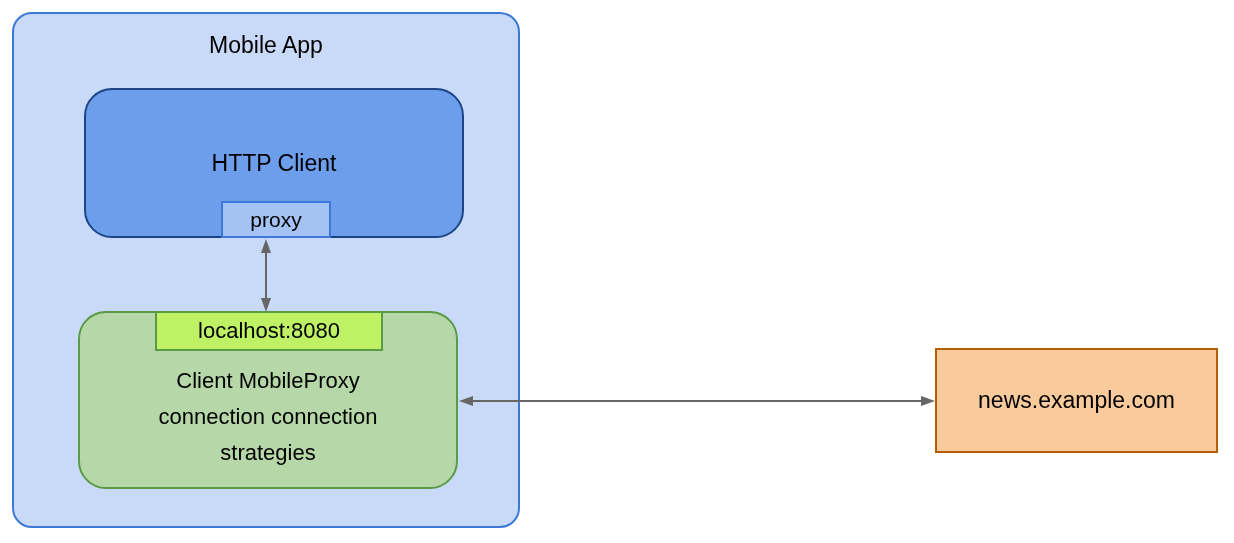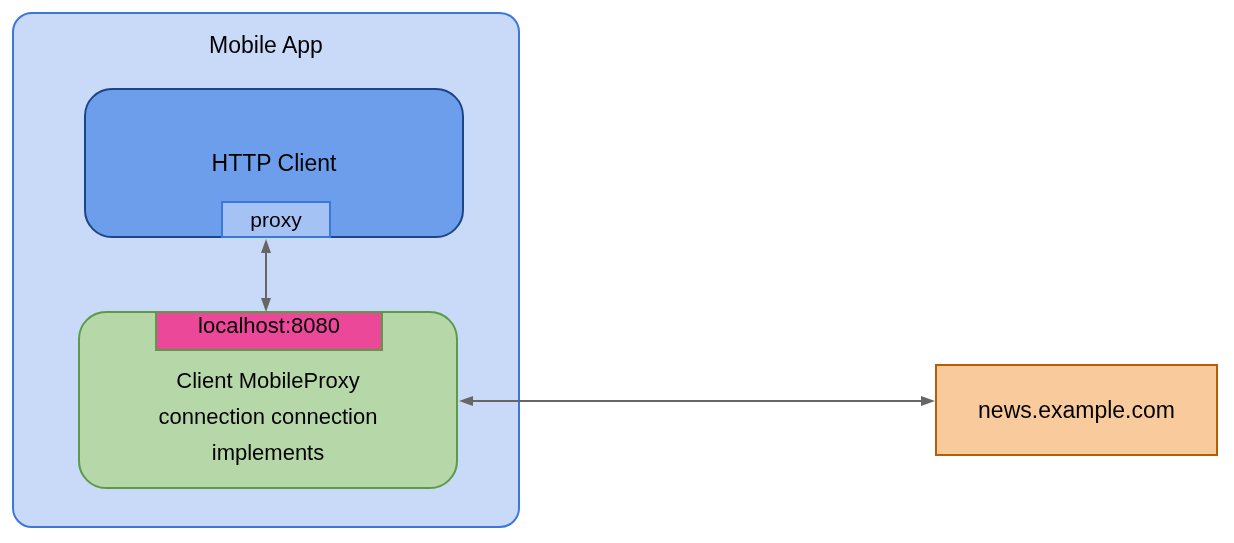--- a/index.html
+++ b/index.html
@@ -67,47 +67,47 @@
     background: #b6d7a8;
     border: 2px solid #5b9a46;
     border-radius: 28px;
   }
   
   .localhost-badge {
     position: absolute;
     left: 75px; top: -2px;
     width: 228px; height: 40px;
     box-sizing: border-box;
-    background: #ec4899;
+    background: #bef264;
     border: 2px solid #5b9a46;
     display: flex;
+    align-items: center;
     justify-content: center;
     font-size: 22px;
   }
   .local-proxy-text {
     position: absolute;
     top: 50px; left: 0;
     width: 100%;
     text-align: center;
     font-size: 22px;
     line-height: 36px;
   }
   
   .server-box {
     position: absolute;
     left: 935px; top: 348px;
-    width: 283px; height: 92px;
+    width: 283px; height: 105px;
     box-sizing: border-box;
     background: #f9cb9c;
     border: 2px solid #b45f06;
     display: flex;
     align-items: center;
     justify-content: center;
     font-size: 23px;
-    margin-top: 16px;
   }
   
   .arrows {
     position: absolute;
     left: 0; top: 0;
     width: 1234px; height: 543px;
     pointer-events: none;
     z-index: 5;
   }
 </style>
@@ -126,21 +126,21 @@
       </div>
     </div>
 
     <div class="local-proxy">
       <div class="localhost-badge">
         <span>localhost:8080</span>
       </div>
       <div class="local-proxy-text">
         <div>Client MobileProxy</div>
         <div>connection connection</div>
-        <div>implements</div>
+        <div>strategies</div>
       </div>
     </div>
   </div>
 
   <div class="server-box">
     <span>news.example.com</span>
   </div>
 
   <svg class="arrows" viewBox="0 0 1234 543" xmlns="http://www.w3.org/2000/svg">
 

